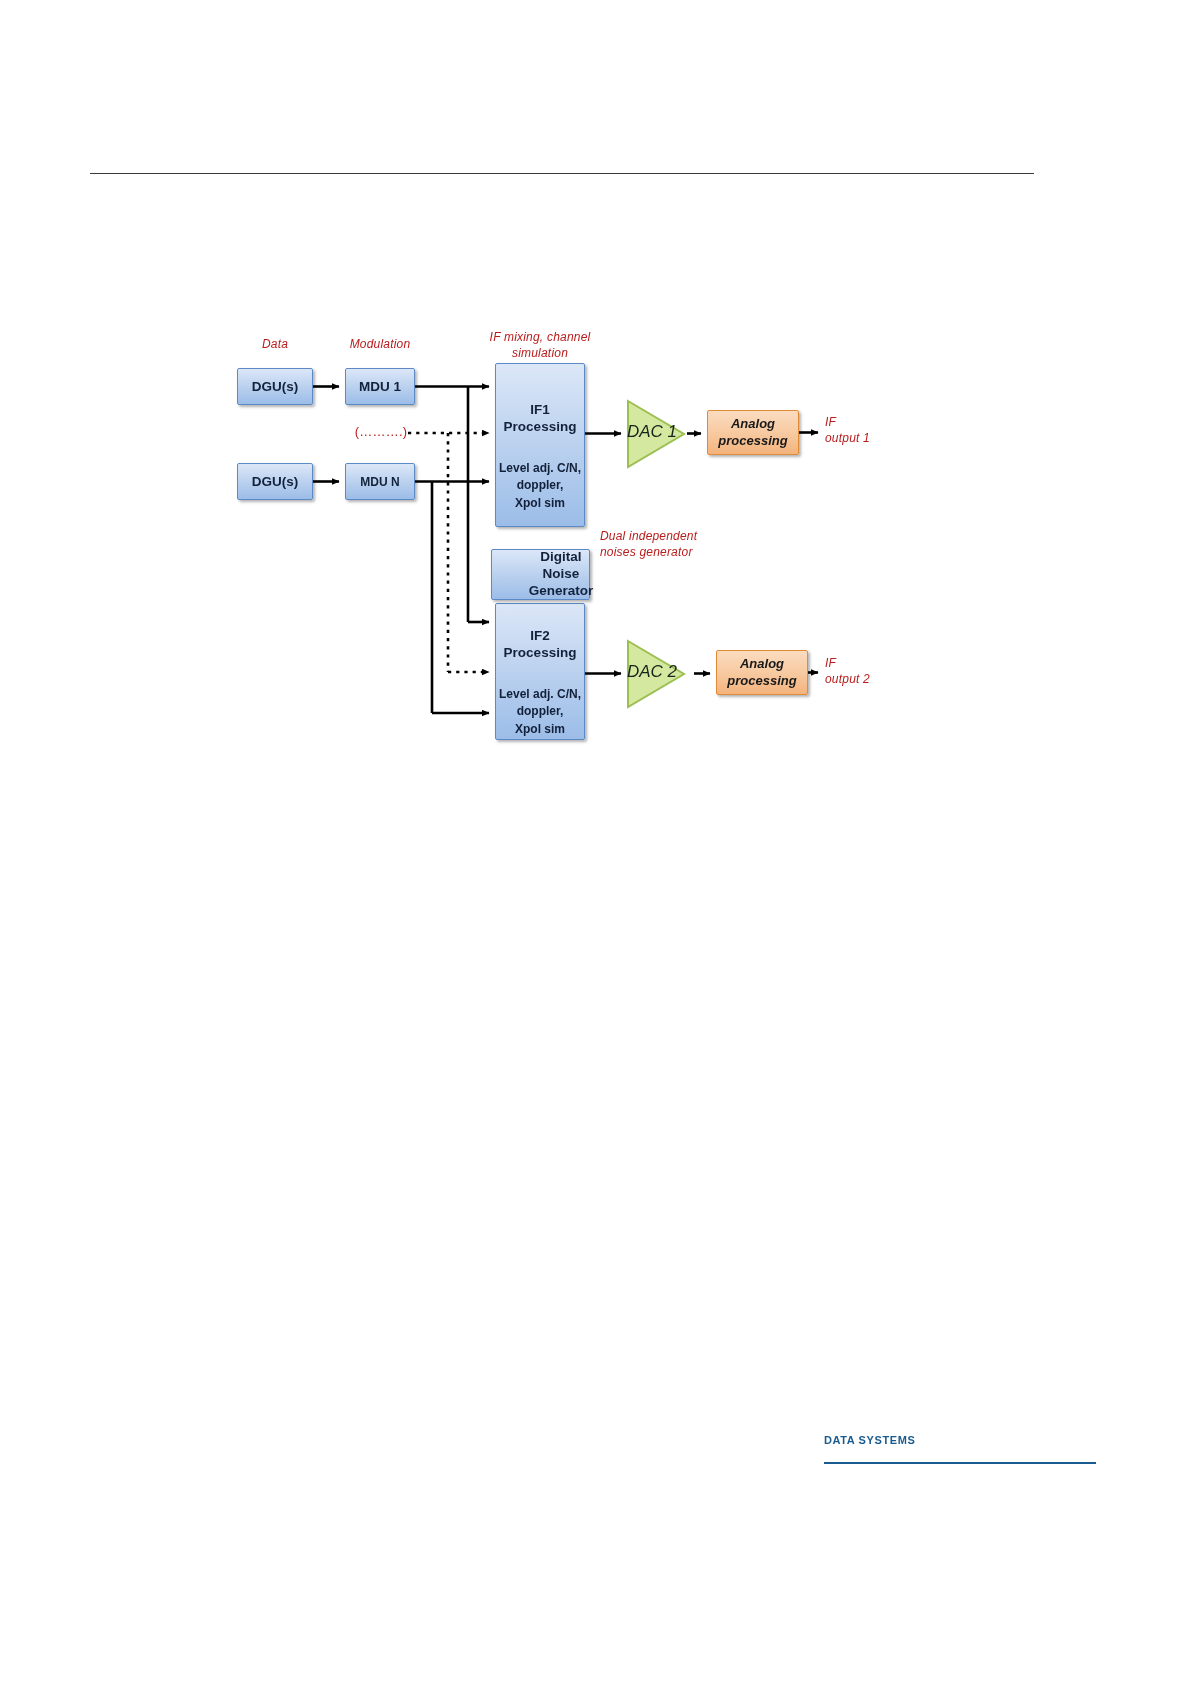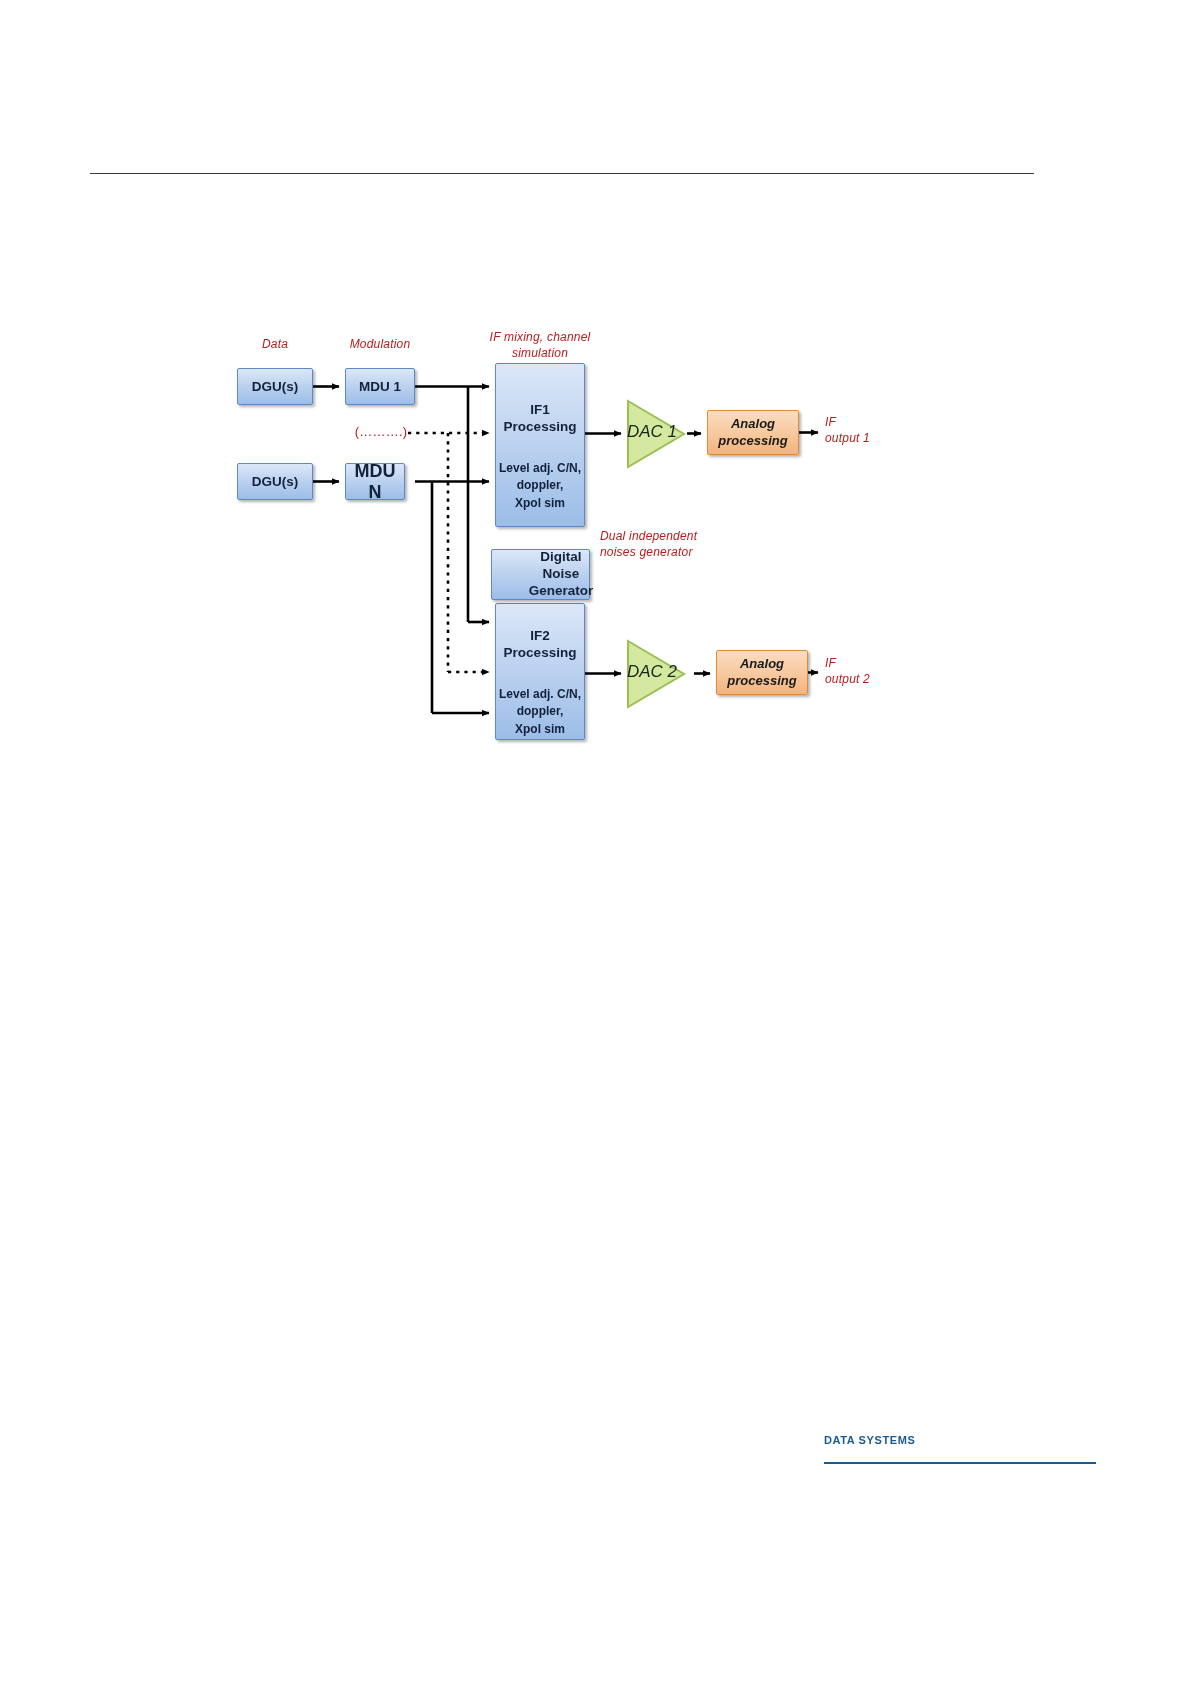--- a/index.html
+++ b/index.html
@@ -110,21 +110,21 @@
     box-shadow: 2px 2px 3px rgba(0,0,0,0.30);
     color: #1a1a1a;
     font-weight: 700;
     font-style: italic;
   }
 
   
   #dgu1  { left: 237px; top: 368px; width: 76px; height: 37px; font-size: 13.5px; }
   #mdu1  { left: 345px; top: 368px; width: 70px; height: 37px; font-size: 13.5px; }
   #dgu2  { left: 237px; top: 463px; width: 76px; height: 37px; font-size: 13.5px; }
-  #mduN  { left: 345px; top: 463px; width: 60px; height: 37px; font-size: 18px; }
+  #mduN  { left: 345px; top: 463px; width: 70px; height: 37px; font-size: 12px; }
 
   #if1 { left: 495px; top: 363px; width: 90px; height: 164px; justify-content: flex-start; padding-top: 38px; }
   #if2 { left: 495px; top: 603px; width: 90px; height: 137px; justify-content: flex-start; padding-top: 24px; }
 
   .if-title {
     font-size: 13.5px;
     font-weight: 700;
     line-height: 1.25;
   }
   .if-sub {

